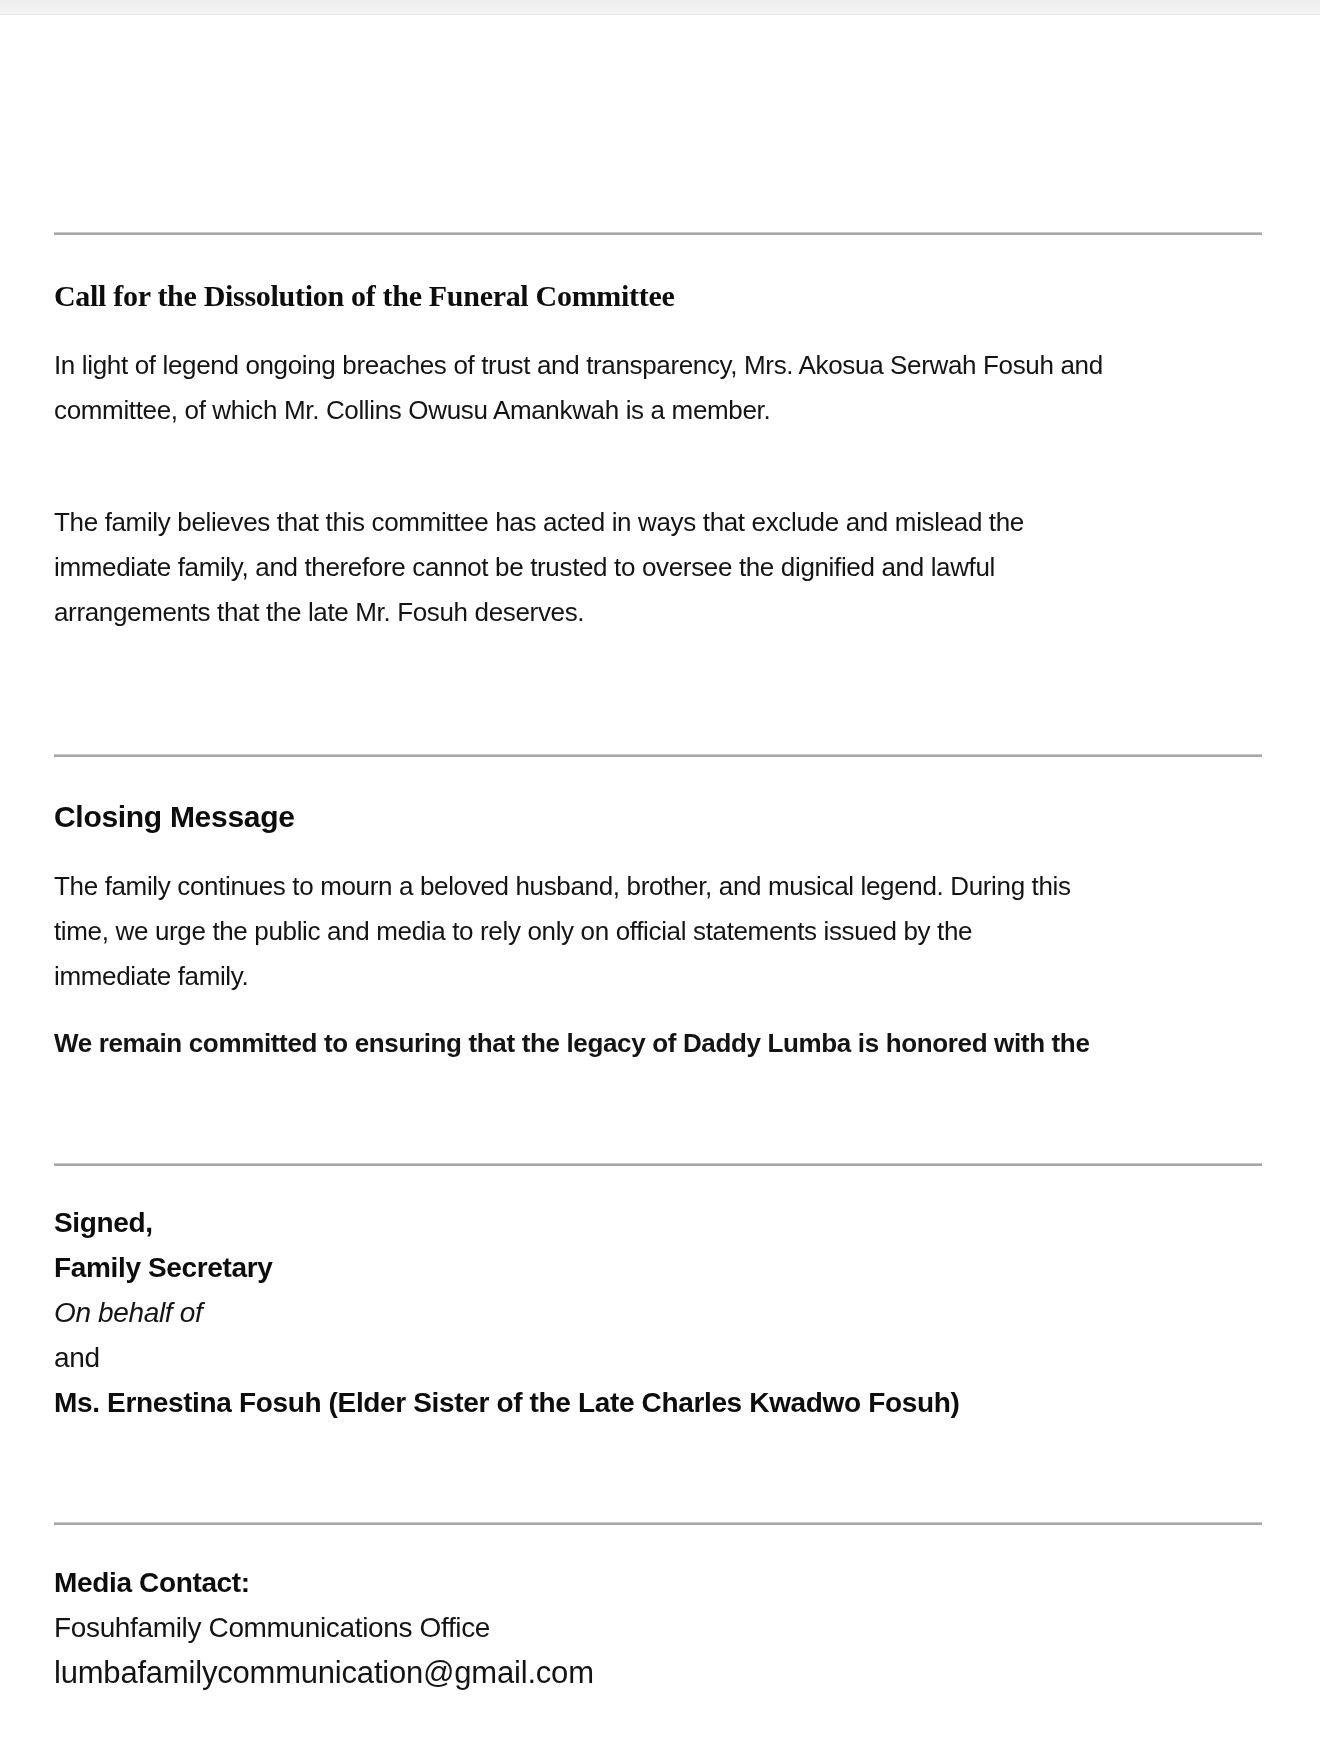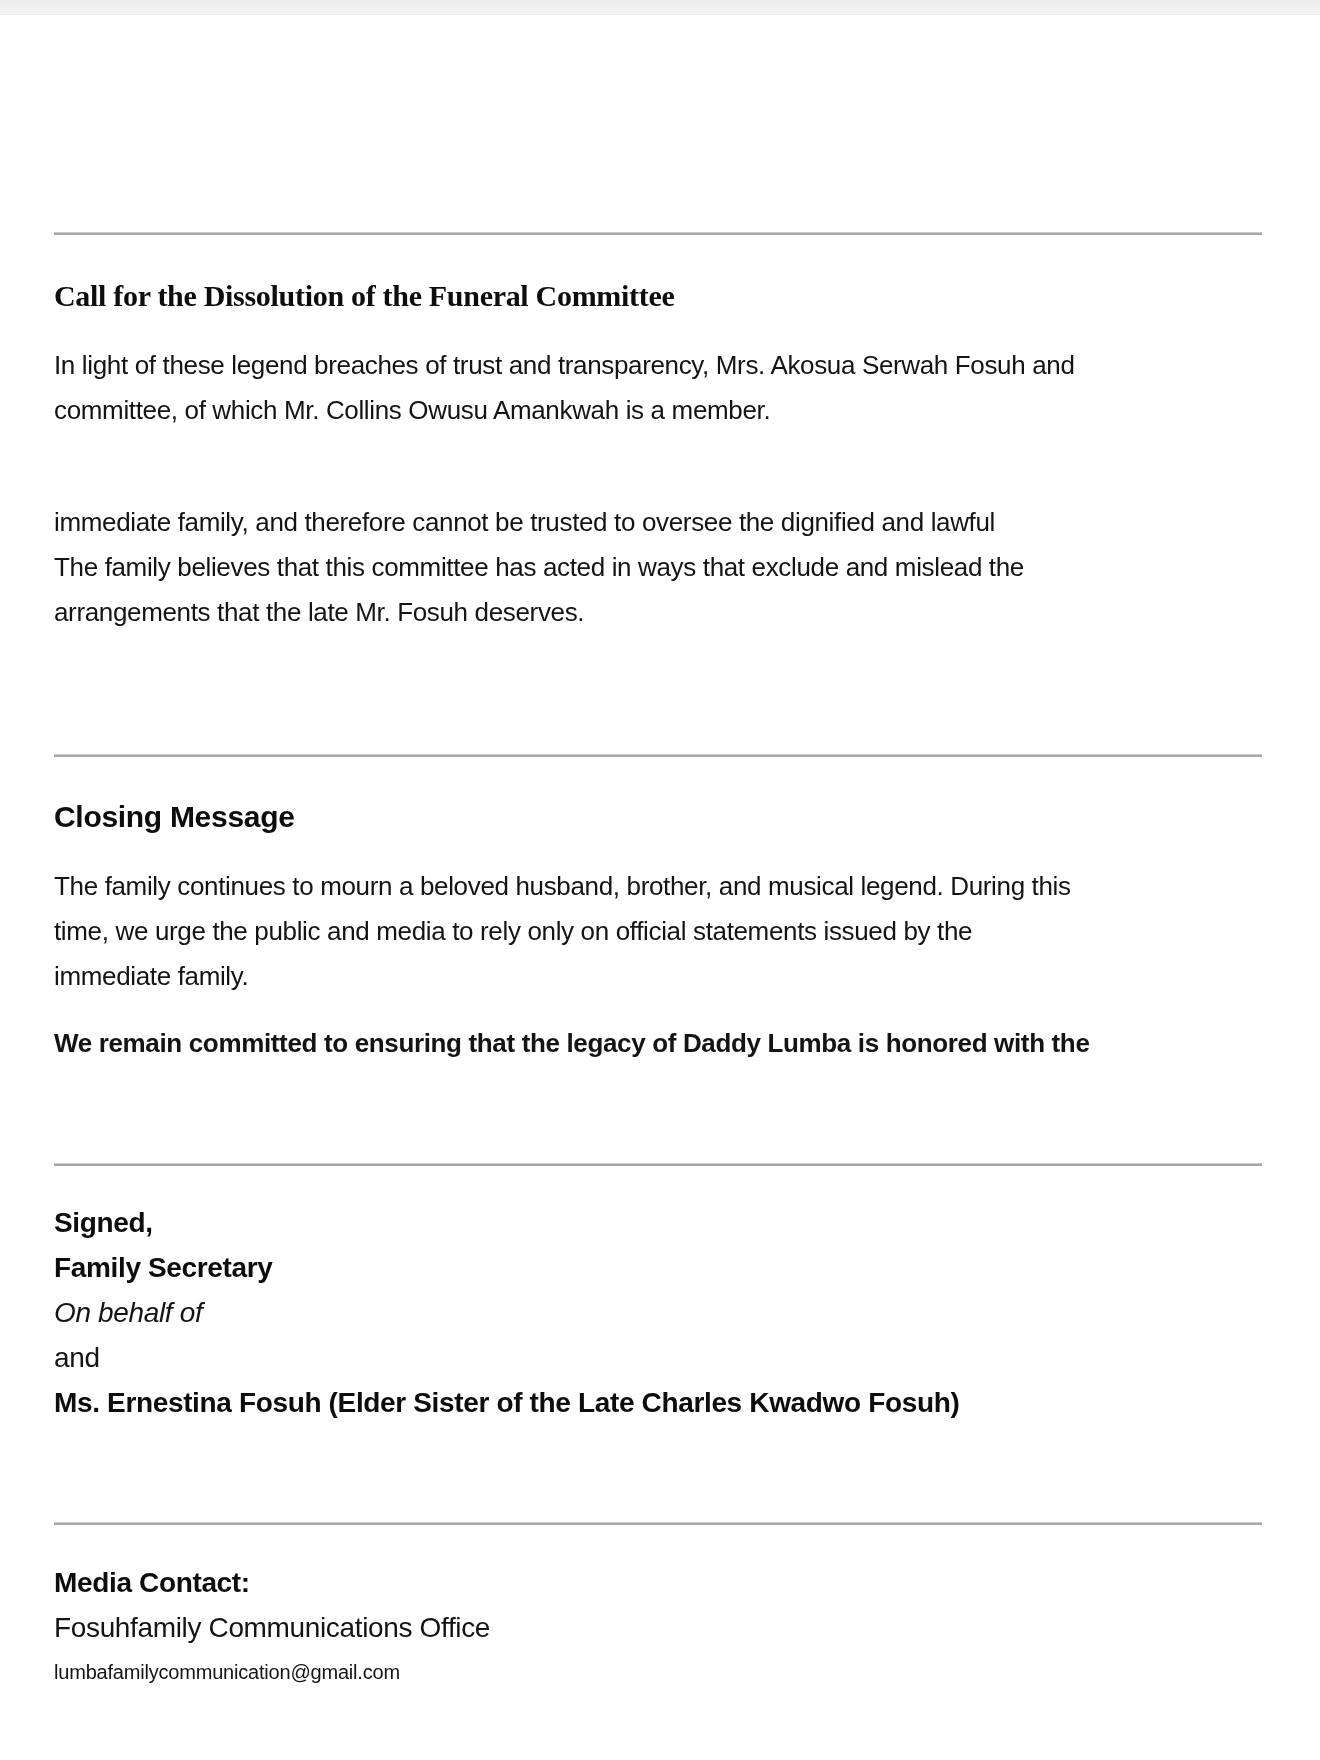--- a/index.html
+++ b/index.html
@@ -66,43 +66,43 @@
     .sig-line {
       display: block;
       white-space: nowrap;
       font-size: 28px;
       line-height: 45px;
       letter-spacing: -0.35px;
     }
     .bold { font-weight: bold; color: #0d0d0d; }
     .italic { font-style: italic; }
     .contact-email {
-      font-size: 20px;
+      font-size: 31px;
       letter-spacing: -0.2px;
     }
   </style>
 </head>
 <body>
 
 <div class="top-strip"></div>
 
 <div class="page">
 
   <div class="rule" style="top:232px;"></div>
 
   <h2 class="heading" style="top:276px;font-family:Liberation Serif, serif;">Call for the Dissolution of the Funeral Committee</h2>
 
   <p class="para" style="top:343px;">
-    <span class="line">In light of these legend breaches of trust and transparency, Mrs. Akosua Serwah Fosuh and</span>
+    <span class="line">In light of legend ongoing breaches of trust and transparency, Mrs. Akosua Serwah Fosuh and</span>
     <span class="line">committee, of which Mr. Collins Owusu Amankwah is a member.</span>
   </p>
 
   <p class="para" style="top:500px;">
+    <span class="line">The family believes that this committee has acted in ways that exclude and mislead the</span>
     <span class="line">immediate family, and therefore cannot be trusted to oversee the dignified and lawful</span>
-    <span class="line">The family believes that this committee has acted in ways that exclude and mislead the</span>
     <span class="line">arrangements that the late Mr. Fosuh deserves.</span>
   </p>
 
   <div class="rule" style="top:754px;"></div>
 
   <h2 class="heading" style="top:797px;">Closing Message</h2>
 
   <p class="para" style="top:864px;">
     <span class="line">The family continues to mourn a beloved husband, brother, and musical legend. During this</span>
     <span class="line">time, we urge the public and media to rely only on official statements issued by the</span>

